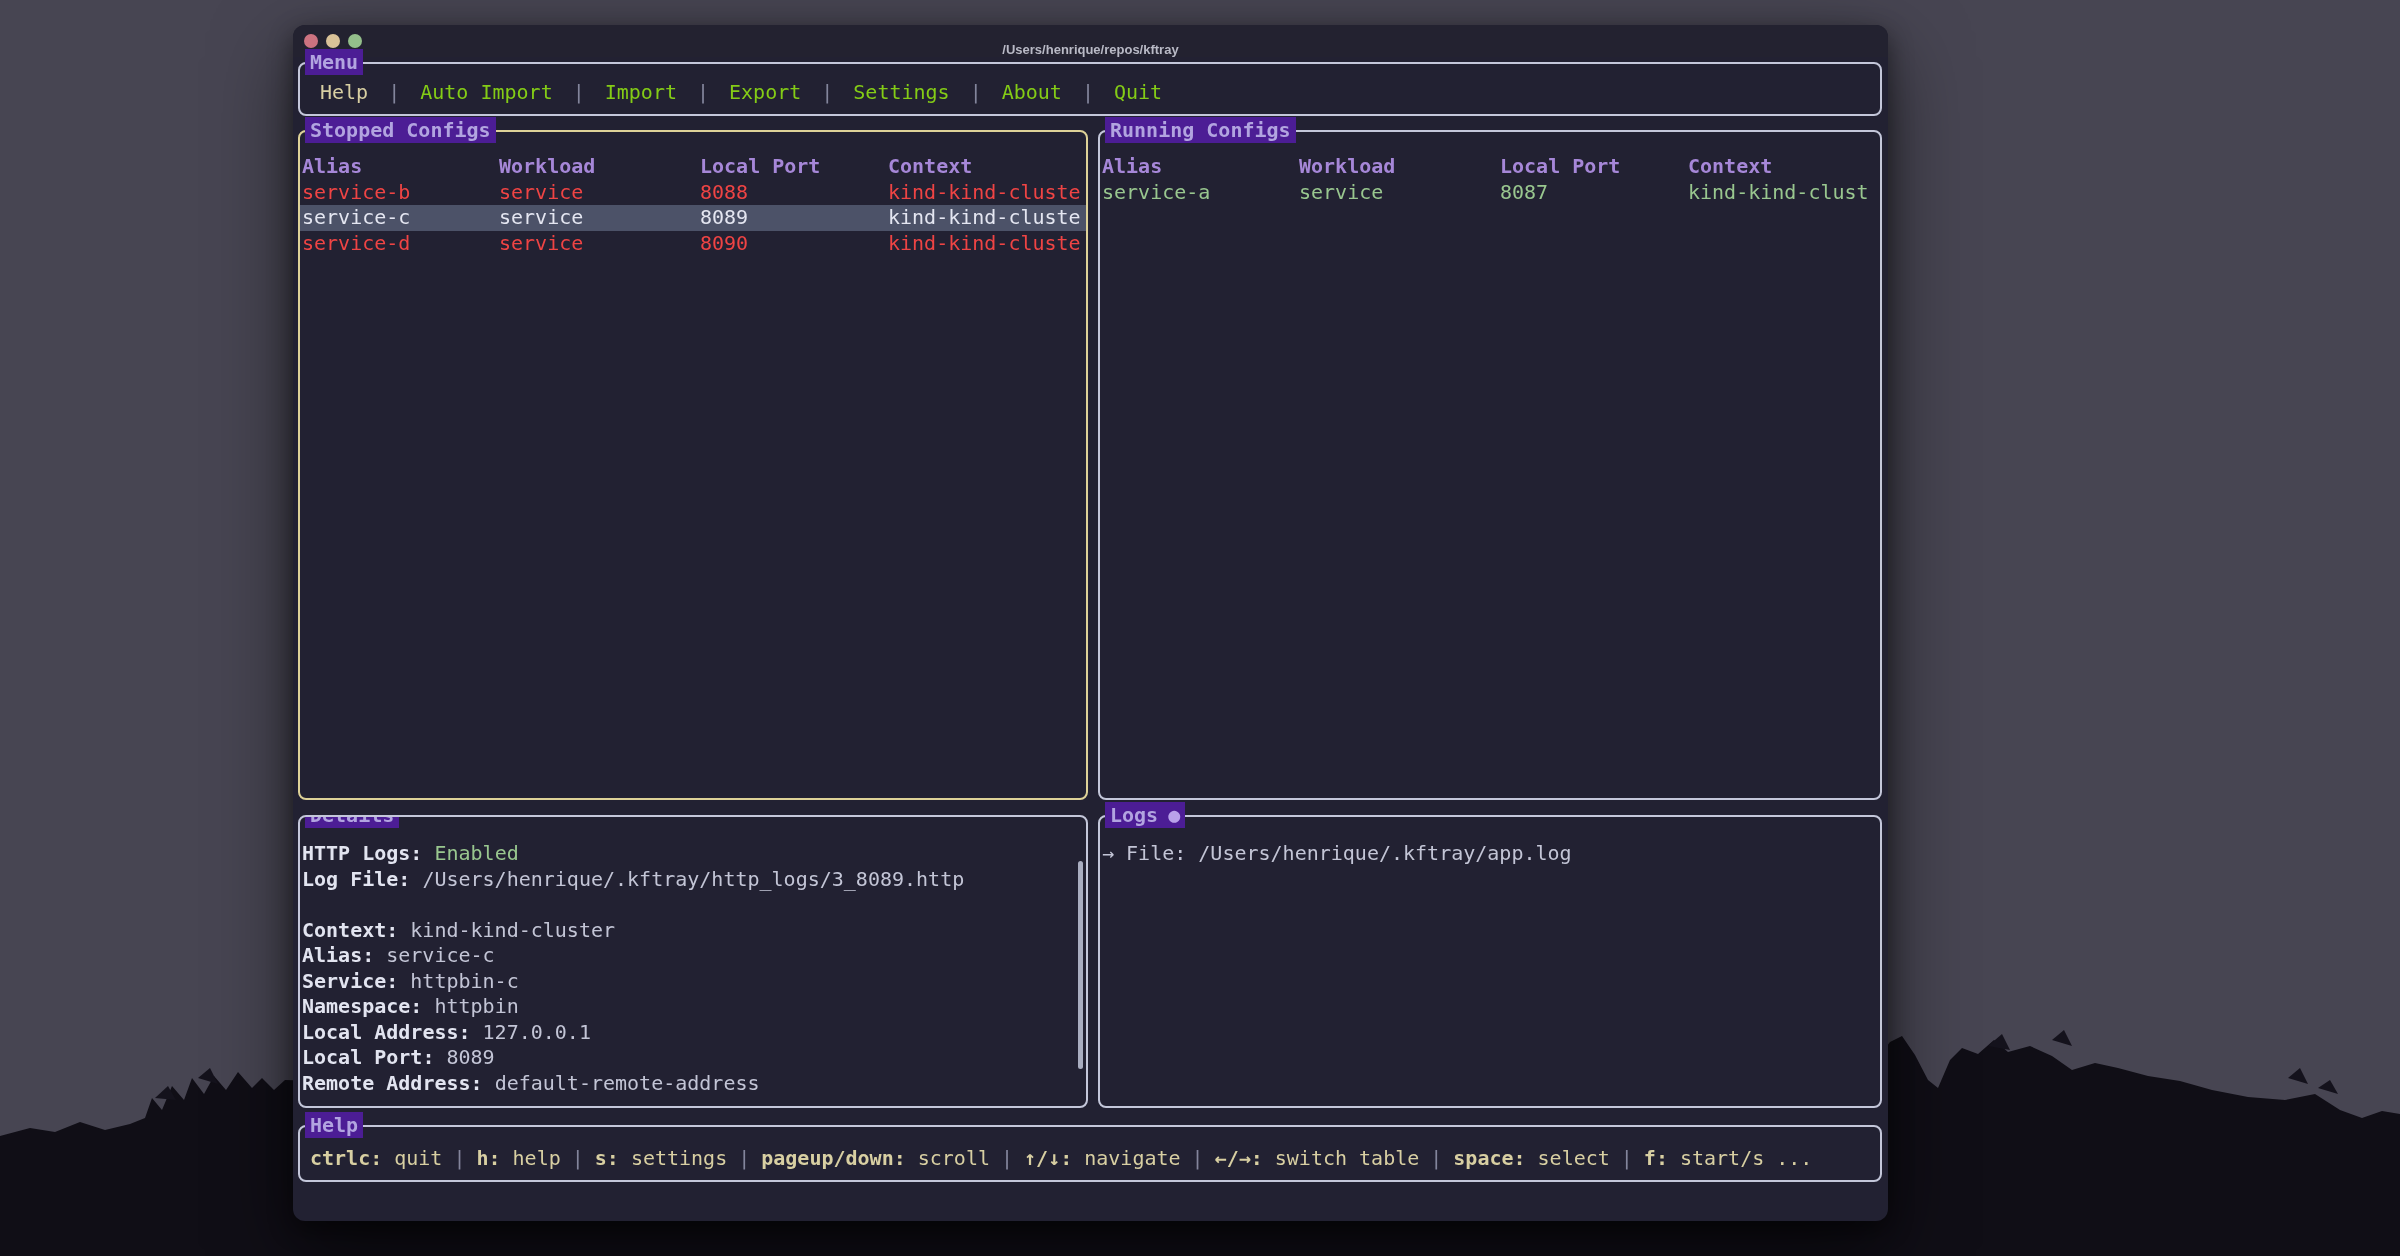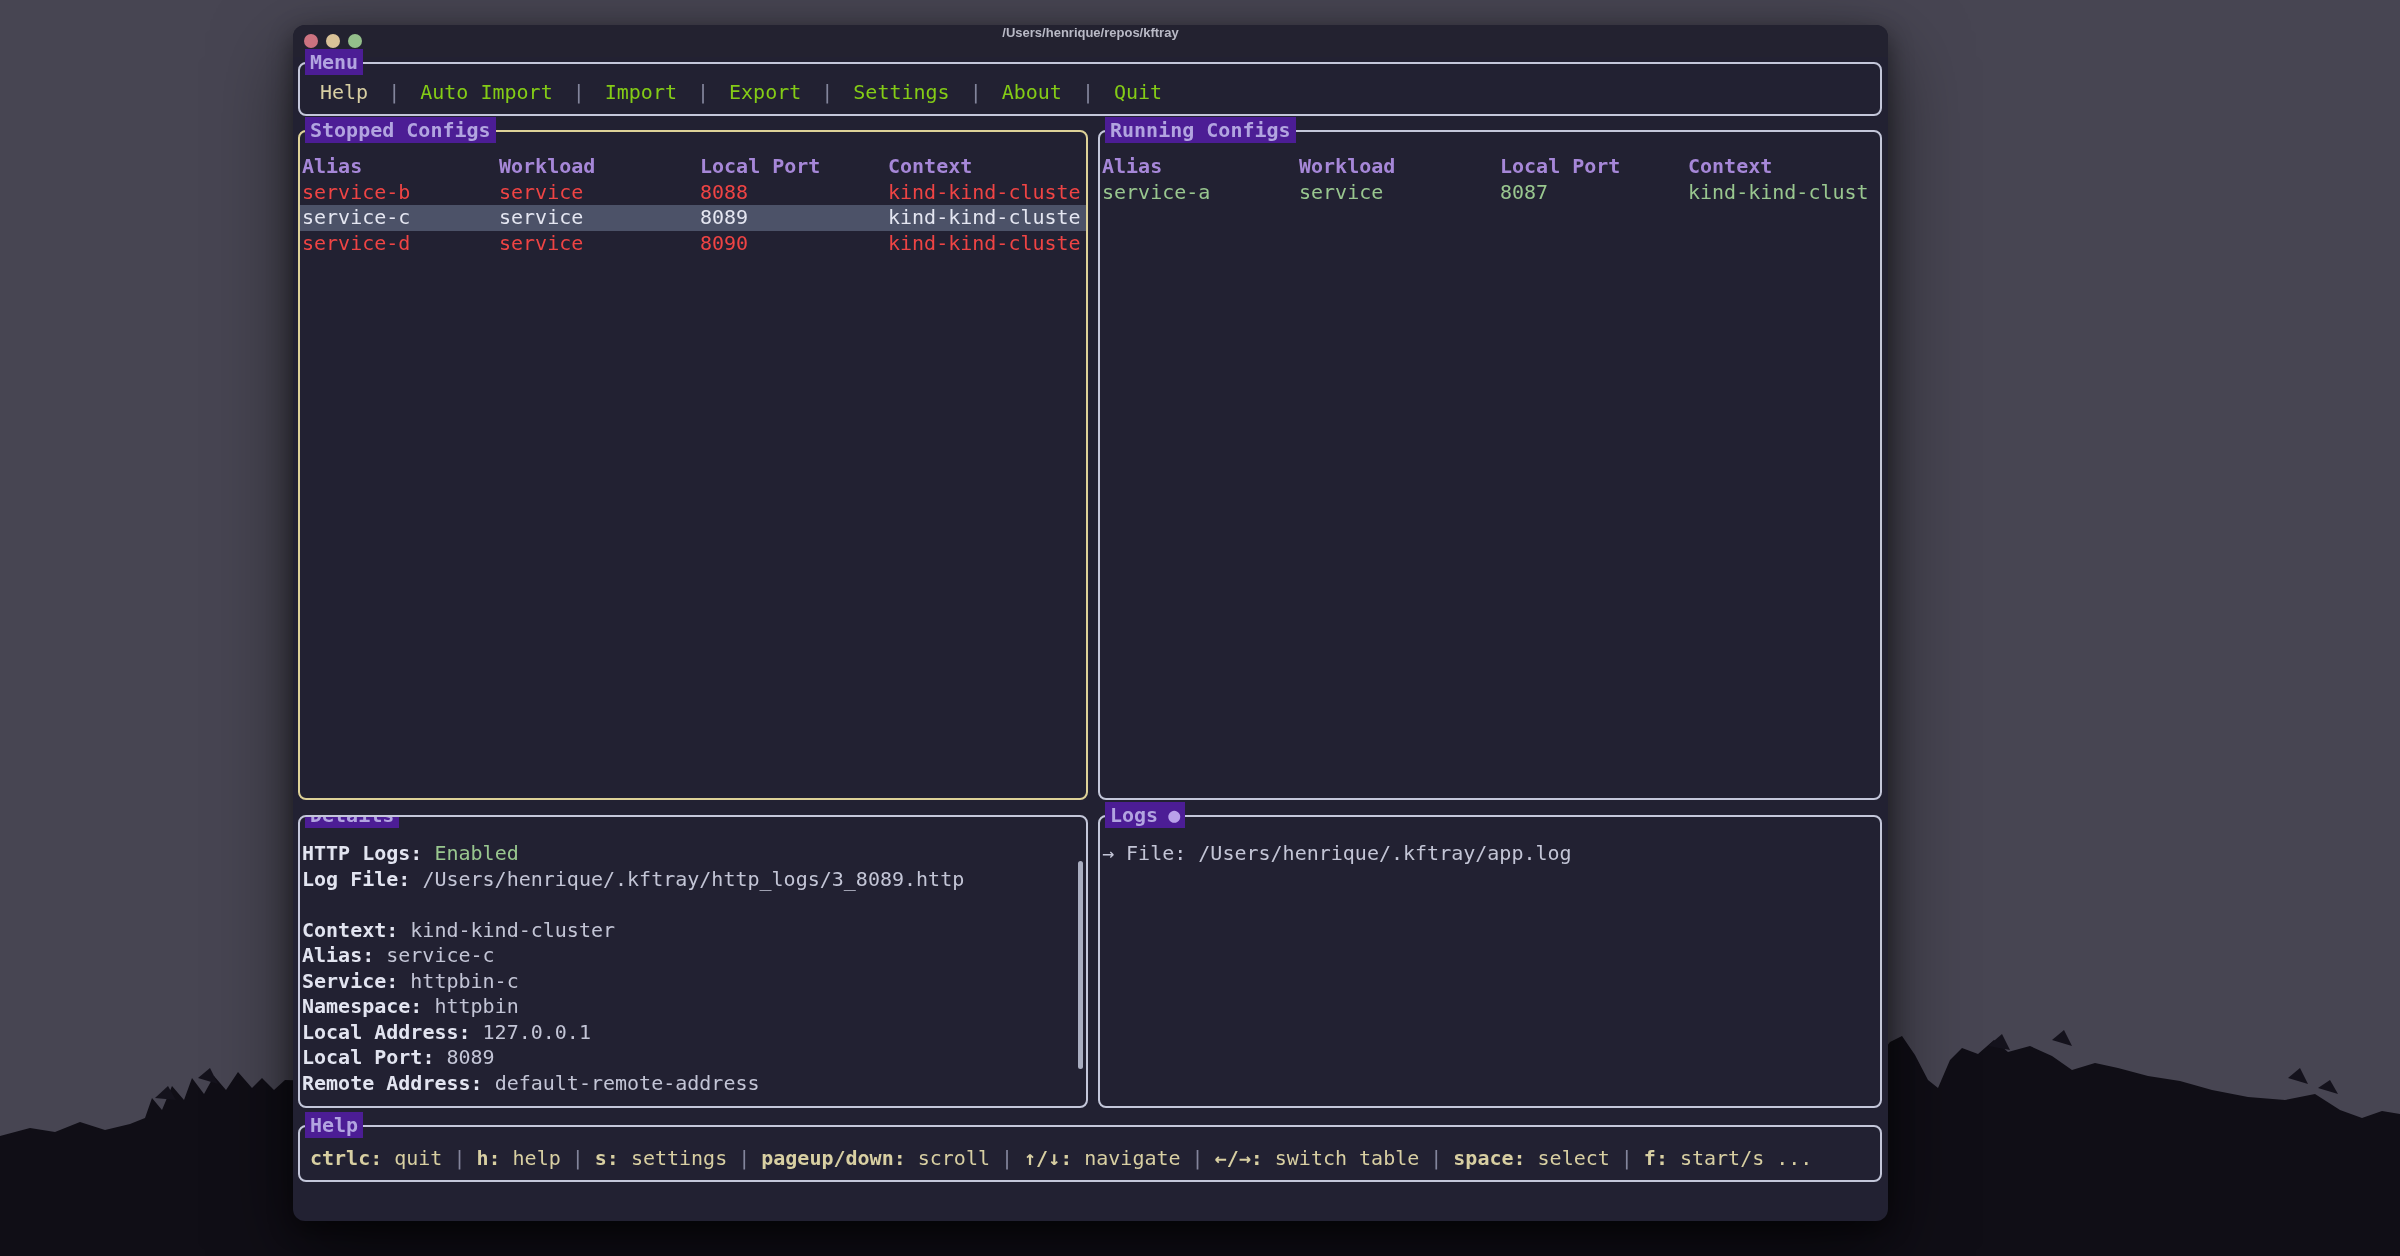--- a/index.html
+++ b/index.html
@@ -3,21 +3,21 @@
 <meta charset="utf-8">
 <style>
   html,body{margin:0;padding:0;width:2400px;height:1256px;overflow:hidden;
     background:#474552;font-family:"DejaVu Sans Mono",monospace;}
   .wallpaper{position:absolute;inset:0;z-index:0;}
   
   .win{position:absolute;left:293px;top:25px;width:1595px;height:1196px;
     background:#222132;border-radius:12px;z-index:2;
     box-shadow:0 30px 80px rgba(0,0,0,.55),0 8px 24px rgba(0,0,0,.45);}
   .titlebar{position:absolute;top:0;left:0;right:0;height:32px;background:#232230;
-    border-radius:12px 12px 0 0;display:flex;align-items:flex-start;justify-content:center;}
+    border-radius:12px 12px 0 0;display:flex;align-items:flex-end;justify-content:center;}
   .lights{position:absolute;left:11px;top:9px;display:flex;gap:8px;}
   .light{width:14px;height:14px;border-radius:50%;}
   .light.red{background:#cc7380}.light.yellow{background:#d9c298}.light.green{background:#94bf8b}
   .wtitle{font-family:"Liberation Sans",sans-serif;font-size:13px;font-weight:700;color:#b9bac6;}
   .term{position:absolute;top:32px;left:0;right:0;bottom:0;}
   
   .panel{position:absolute;border:2px solid #c4c7da;border-radius:8px;box-sizing:border-box;}
   .panel.focused{border-color:#ded298;}
   .ptitle{position:absolute;top:-15px;left:5px;background:#4c1d95;padding:0 5px;
     font-size:20px;font-weight:700;color:#b2a4e0;white-space:nowrap;line-height:26px;}

